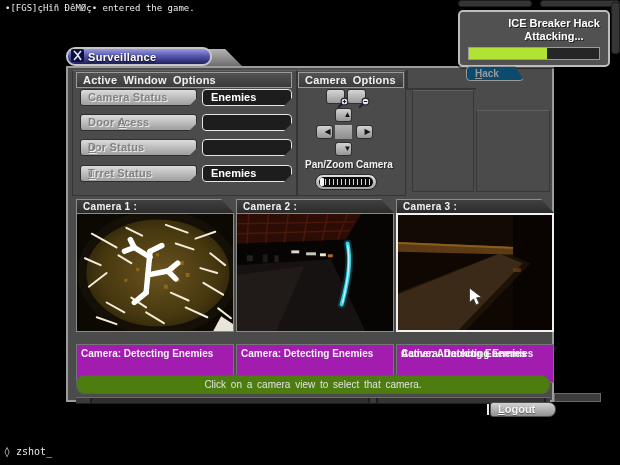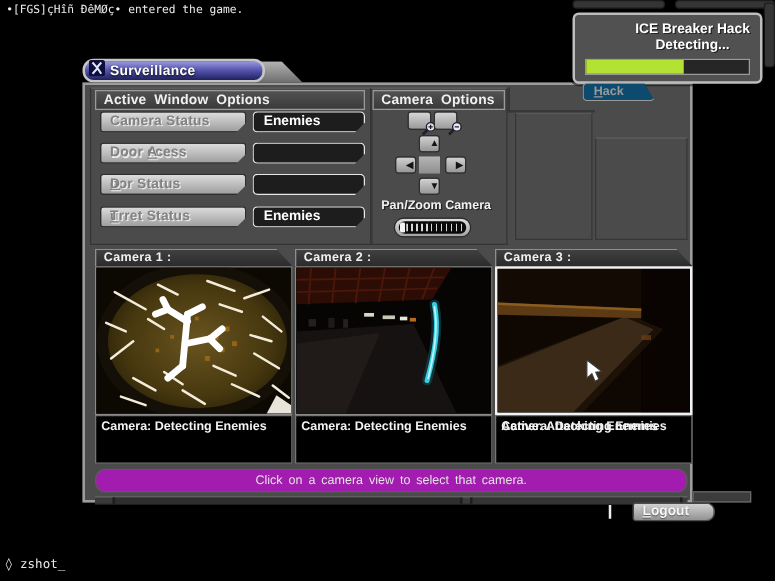--- a/index.html
+++ b/index.html
@@ -113,58 +113,58 @@
   .cam-head{
     left:0; top:0; width:100%; height:14px;
     background:linear-gradient(#404040,#2b2b2b); border-top:1px solid #8e8e8e; border-left:1px solid #8e8e8e;
     clip-path:polygon(0 0,calc(100% - 13px) 0,100% 100%,0 100%);
     color:#f2f2f2; font-weight:bold; font-size:10px; line-height:13px; padding-left:6px; letter-spacing:.3px;
   }
   .cam-view{ left:0; top:14px; width:158px; height:119px; background:#000; border:1px solid #8a8a8a; cursor:pointer; overflow:hidden; }
   .cam-view.selected{ border:2px solid #f2f2f2; }
   .cam-view svg{ position:absolute; left:0; top:0; width:100%; height:100%; }
   .cam-caption{
-    left:0; top:133px; width:158px; height:39px; background:#000000; border:1px solid #757575;
+    left:0; top:145px; width:158px; height:39px; background:#a21caf; border:1px solid #757575;
     color:#f2f2f2; font-weight:bold; font-size:10px; padding:3px 4px;
     display:flex; flex-direction:column; justify-content:space-between;
   }
   
   .hint-bar{
-    left:8px; top:307px; width:474px; height:19px; background:#a21caf; border:1px solid #5c5c5c; border-radius:8px;
+    left:8px; top:307px; width:474px; height:19px; background:#4d7c0f; border:1px solid #5c5c5c; border-radius:8px;
     color:#e2e2e2; font-size:10px; text-align:center; line-height:17px; word-spacing:2px;
   }
   .chrome-strip{ left:8px; top:329px; width:474px; height:7px; background:#3a3a3a; border-top:1px solid #6a6a6a; border-bottom:1px solid #1e1e1e; }
   .chrome-strip .seg{ position:absolute; top:0; height:100%; border-left:2px solid #1e1e1e; border-right:2px solid #1e1e1e; }
   .seg1{ left:14px; width:280px; background:#2e2e2e; }
   .seg2{ left:300px; width:170px; background:#343434; }
   .right-strip{ position:absolute; left:554px; top:393px; width:47px; height:9px; background:#3c3c3c; border:1px solid #686868; z-index:4; }
   .logout-tick{ position:absolute; left:487px; top:404px; width:2px; height:11px; background:#ededed; z-index:6; }
   .logout-btn{
     position:absolute; left:490px; top:402px; width:66px; height:15px; z-index:5; cursor:pointer;
     background:linear-gradient(180deg,#d2d2d2,#929292); border:1px solid #4e4e4e; border-radius:3px 7px 7px 3px;
-    color:#f6f6f6; font-weight:bold; font-size:11px; line-height:13px; padding-left:7px; text-shadow:0 1px 1px #555;margin-left:16px;
+    color:#f6f6f6; font-weight:bold; font-size:11px; line-height:13px; padding-left:7px; text-shadow:0 1px 1px #555;
   }
   .cursor-overlay{ position:absolute; left:468px; top:287px; z-index:40; pointer-events:none; }
   u{ text-decoration:underline; }
 </style>
 </head>
 <body>
 
 <div class="screen">
 
   <div class="chat-line">•[FGS]çHîñ ĐêMØç•  entered the game.</div>
 
   <div class="scene-bar sb1"></div>
   <div class="scene-bar sb2"></div>
   <div class="scene-bar sb3"></div>
 
   <div class="hack-popup">
     <div class="hack-title">
       <div>ICE Breaker Hack</div>
-      <div>Detecting...</div>
+      <div>Attacking...</div>
     </div>
     <div class="hack-track">
       <div class="hack-fill" style="width: 60%; background: rgb(178, 226, 50);"></div>
     </div>
   </div>
   <div class="hack-btn"><u>H</u>ack</div>
 
   <div class="tab-slant"></div>
   <div class="title-tab">
     <span>

